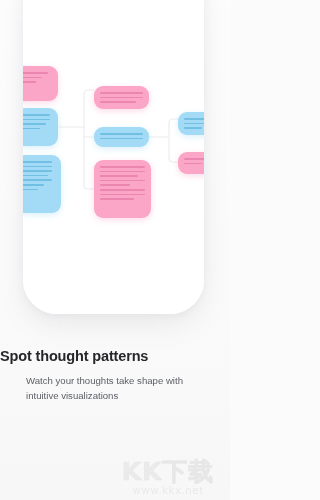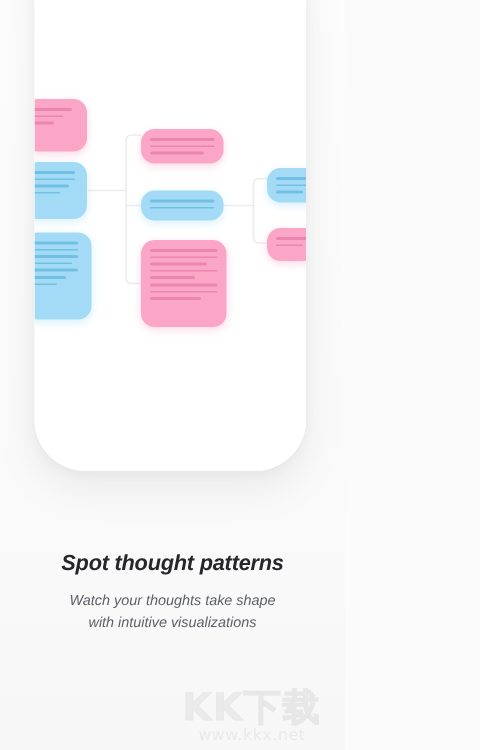--- a/index.html
+++ b/index.html
@@ -74,39 +74,38 @@
     gap: 3px;
   }
   .node .ln { height: 1.6px; border-radius: 1px; }
   .node.pink .ln { background: rgba(223,108,158,0.55); }
   .node.blue .ln { background: rgba(74,168,214,0.55); }
 
   
   #caption {
     position: absolute;
     left: 0;
-    top: 368px;
+    top: 348px;
     width: 230px;
-    text-align: center;
-    font-style: italic;
+    text-align: left;
   }
 
   #headline {
     font-size: 14.5px;
     font-weight: bold;
     color: #27272b;
     letter-spacing: -0.15px;
   }
 
   #subcopy {
     margin-top: 10px;
     font-size: 9.6px;
     line-height: 14.5px;
     color: #5d6066;
-    padding: 0 44px;
+    padding: 0 26px;
   }
 
   
   #watermark {
     position: absolute;
     right: 3px;
     bottom: 4px;
     width: 118px;
     text-align: center;
     opacity: 0.40;

